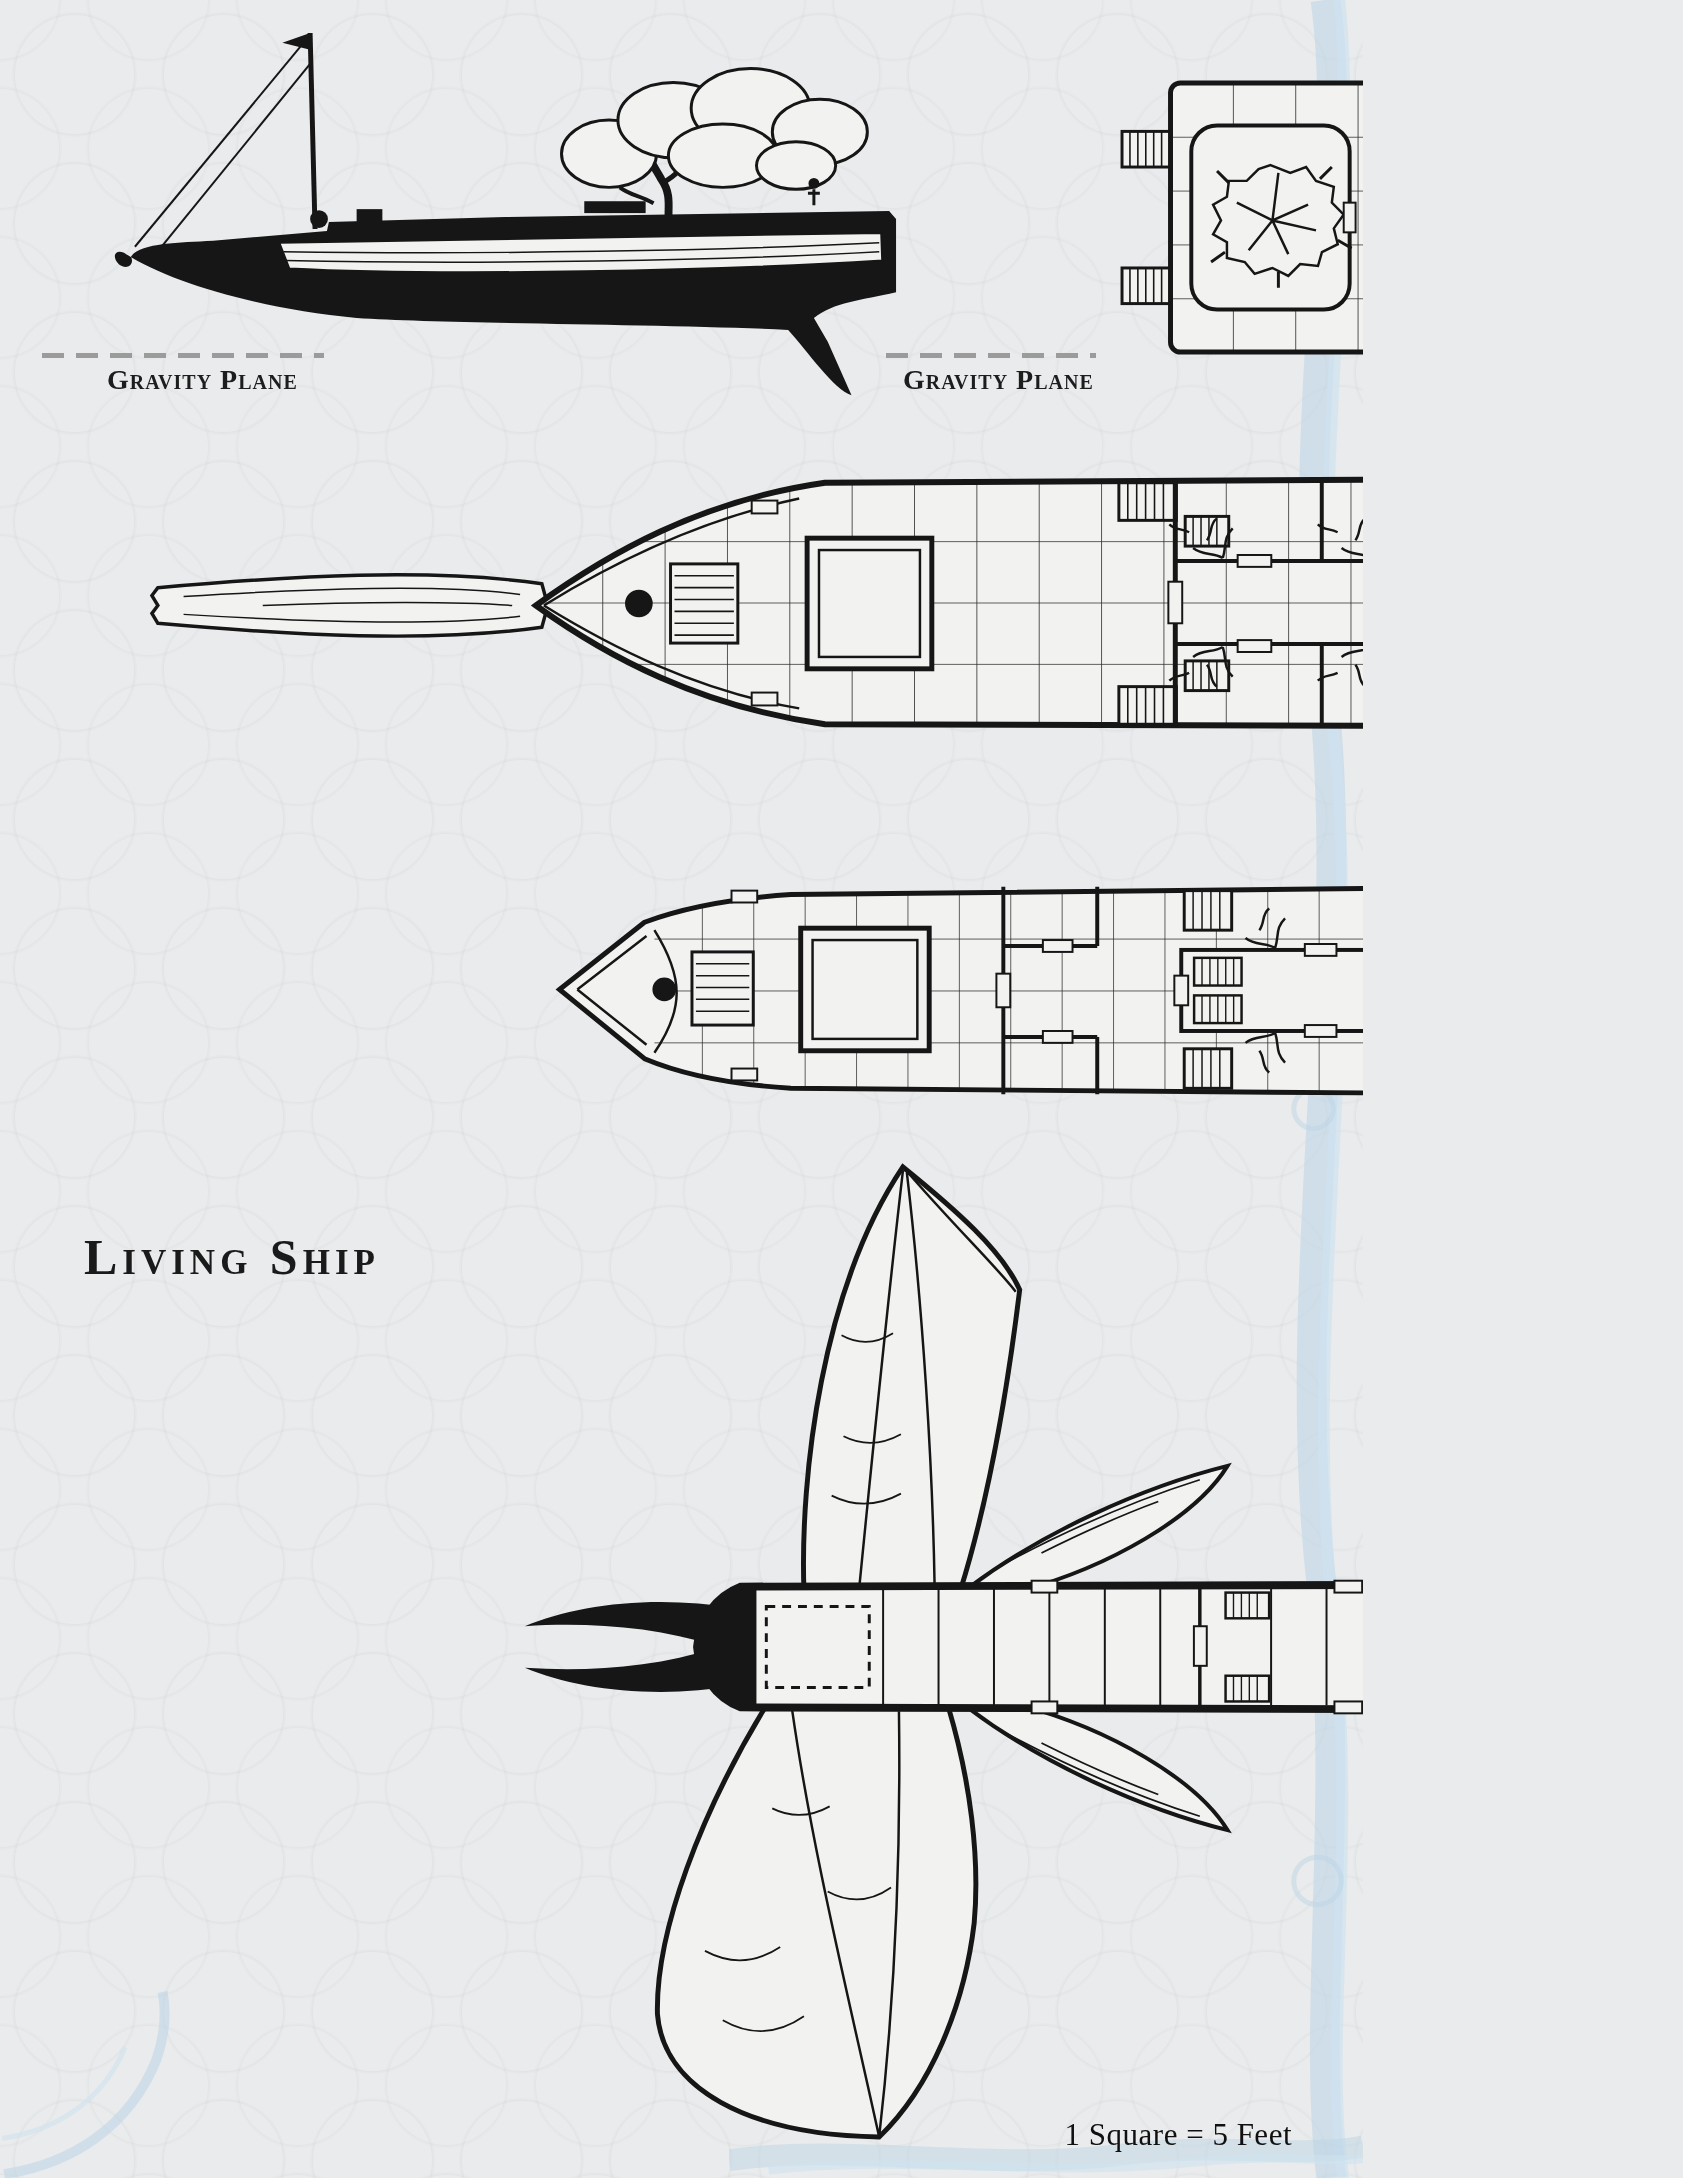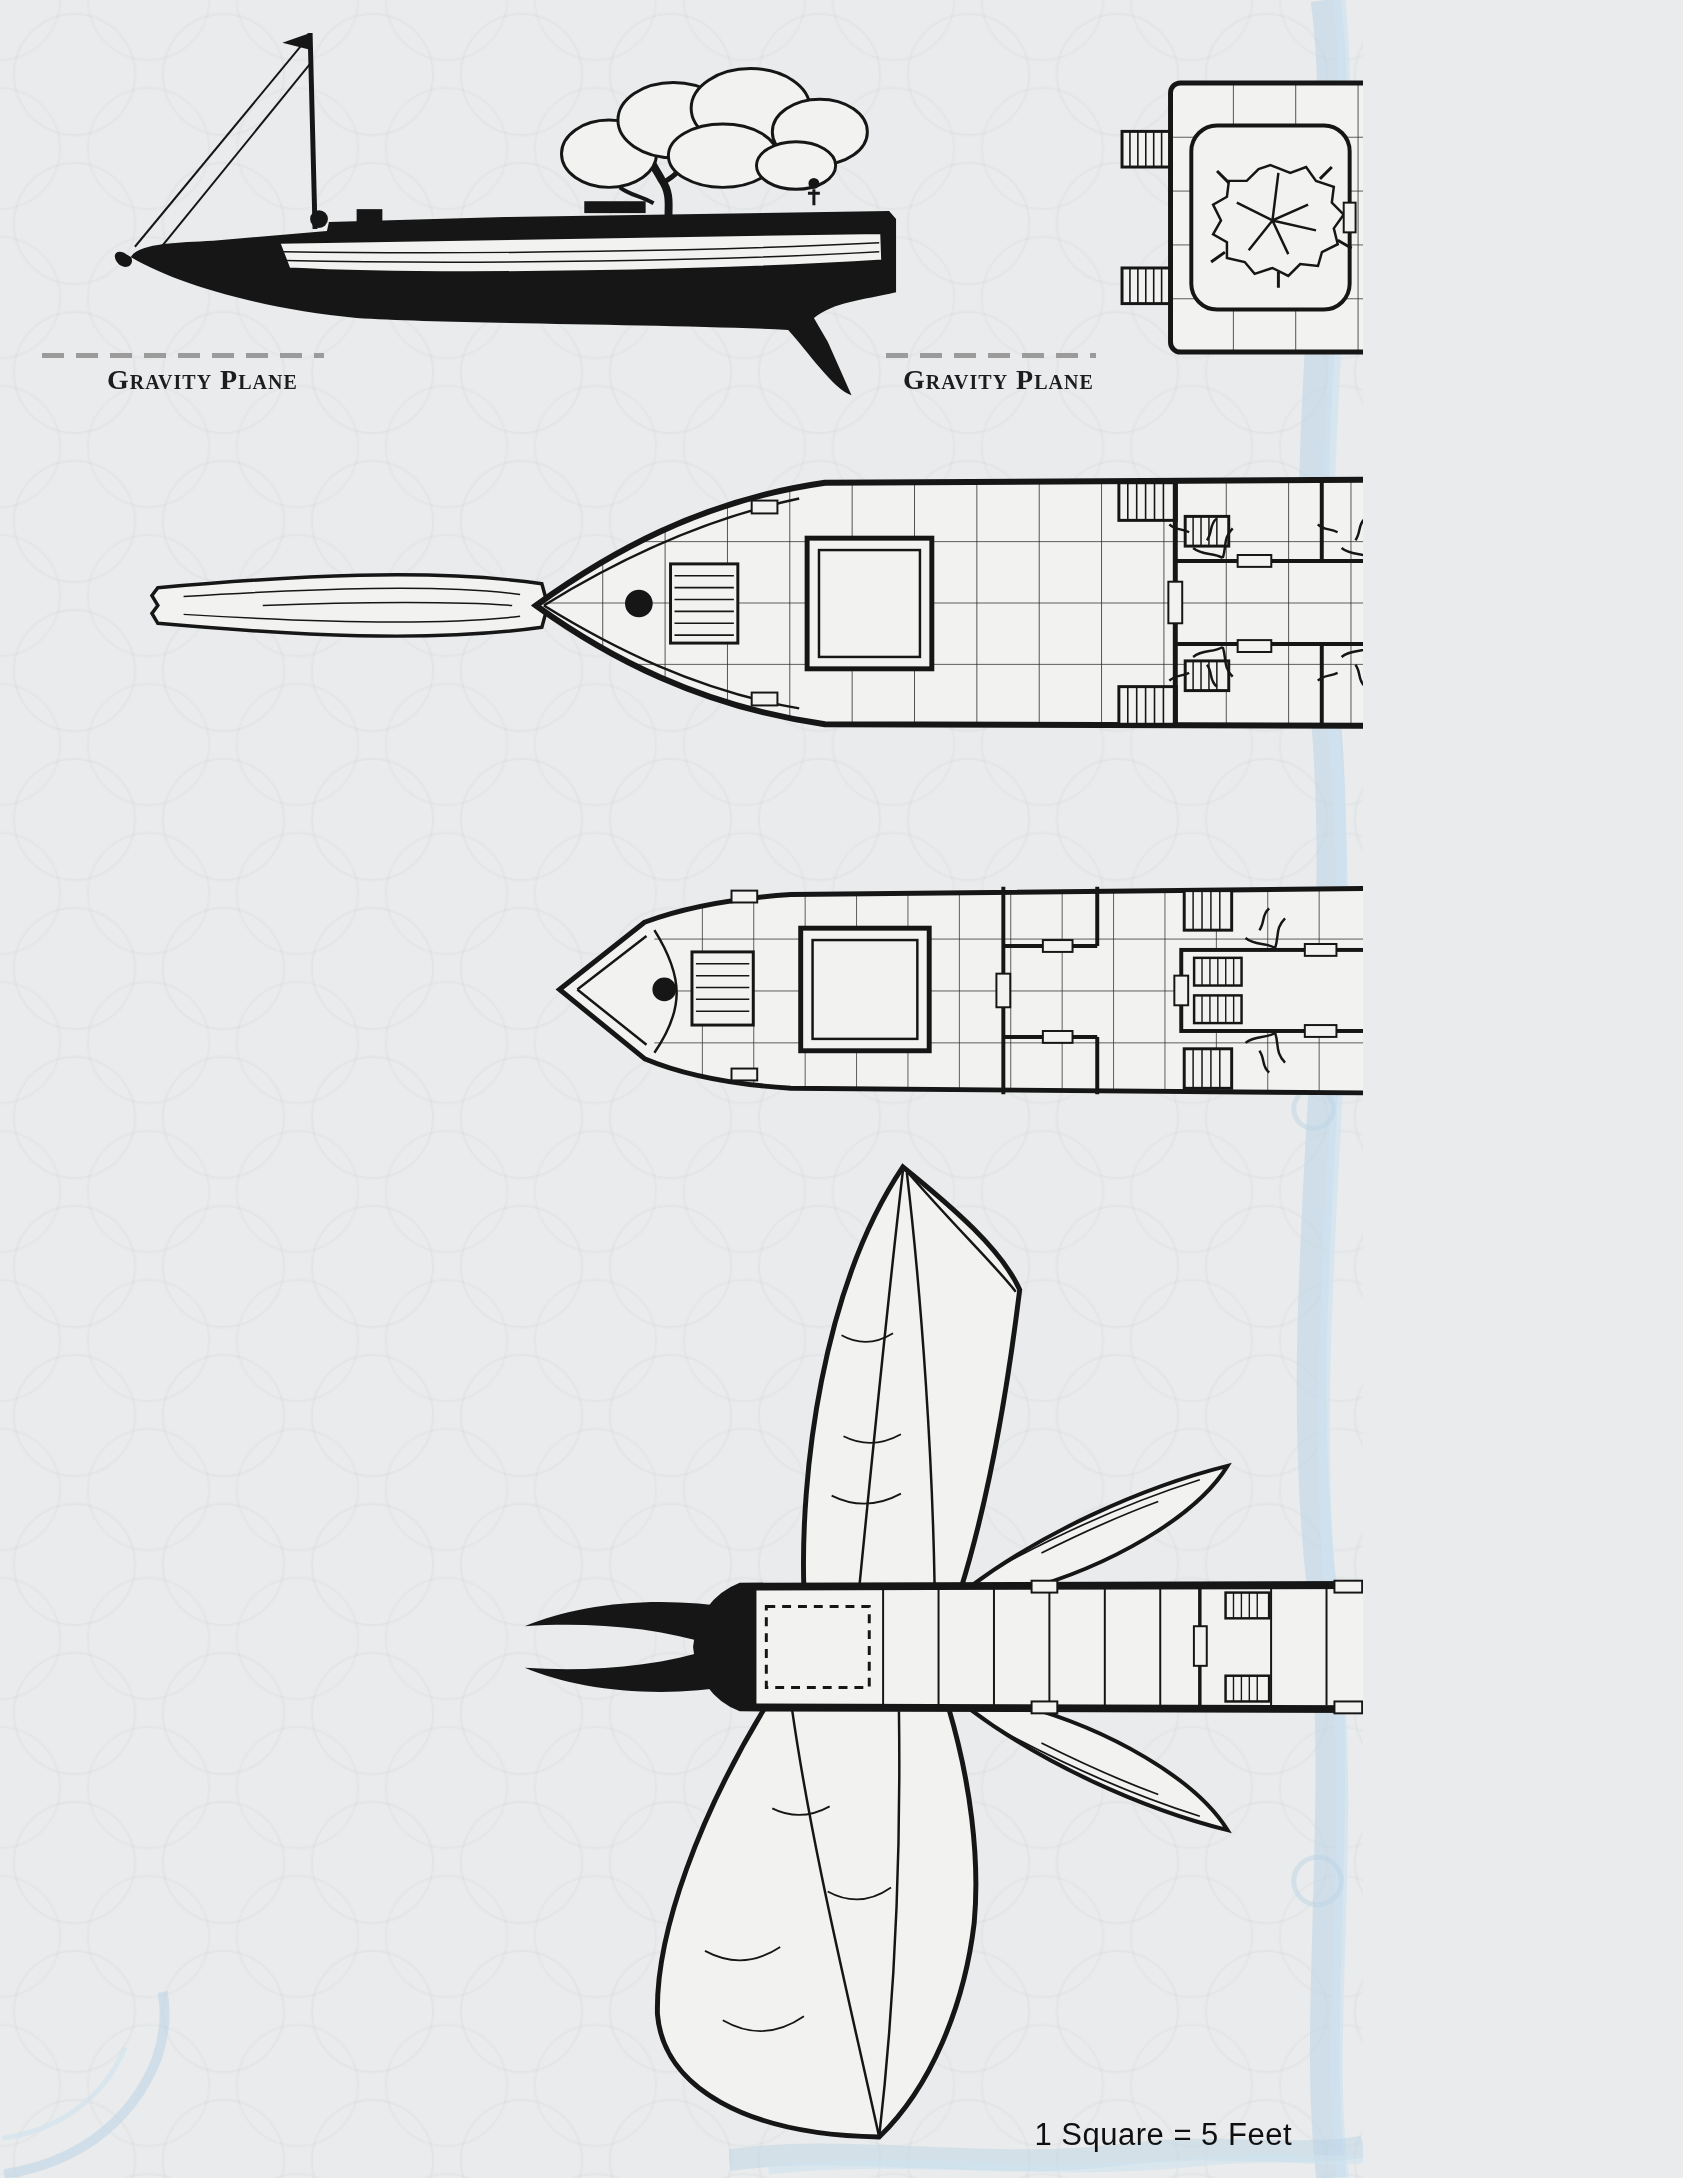--- a/index.html
+++ b/index.html
@@ -30,21 +30,21 @@
     font-size:28px;letter-spacing:1px;color:#1d1d1d;white-space:nowrap;
   }
   #title{
     position:absolute;left:84px;top:1228px;
     font-family:"Liberation Serif",serif;
     font-variant:small-caps;font-weight:600;
     font-size:50px;letter-spacing:5px;color:#1a1a1a;white-space:nowrap;
   }
   #scale-note{
     position:absolute;right:71px;top:2117px;
-    font-family:Liberation Sans, sans-serif;
+    font-family:Liberation Serif, serif;
     font-size:31px;color:#101010;letter-spacing:0.5px;white-space:nowrap;
   }
   .deco{position:absolute;pointer-events:none;}
 </style>
 </head>
 <body>
 
 <div id="page">
 
   <svg class="deco" style="right:0;top:0;width:89px;height:2178px;" viewBox="0 0 90 2200" preserveAspectRatio="none">
@@ -256,20 +256,21 @@
         <rect x="1028" y="118" width="14" height="30"></rect>
         <rect x="770" y="86" width="32" height="12"></rect>
         <rect x="910" y="86" width="32" height="12"></rect>
         <rect x="770" y="168" width="32" height="12"></rect>
         <rect x="910" y="168" width="32" height="12"></rect>
       </g>
       <ellipse cx="1052" cy="133" rx="9" ry="15" fill="#161616"></ellipse>
     </svg>
   </div>
 
+  <div id="title">Living Ship</div>
 
   <div class="fig" style="left:507px;top:1139px;width:1064px;height:1020px;">
     <svg viewBox="0 0 1075 1030">
       <g fill="#f2f3f1" stroke="#161616">
         <path d="M300,456 C296,340 318,150 400,28 C452,70 500,112 518,152 C506,250 488,360 458,456 Z" stroke-width="5"></path>
         <path d="M400,32 C384,170 368,330 356,452 M404,34 C420,170 430,330 432,450 M402,30 C452,88 494,128 514,154" fill="none" stroke-width="2.5"></path>
         <path d="M340,300 c20,10 40,8 58,-2 m-70,62 c24,12 48,10 70,-2 m-60,-160 c18,10 36,8 52,-2" fill="none" stroke-width="1.8"></path>
       </g>
       <g fill="#f2f3f1" stroke="#161616">
         <path d="M468,452 C540,398 640,352 728,330 C696,382 608,432 520,456 Z" stroke-width="4"></path>

